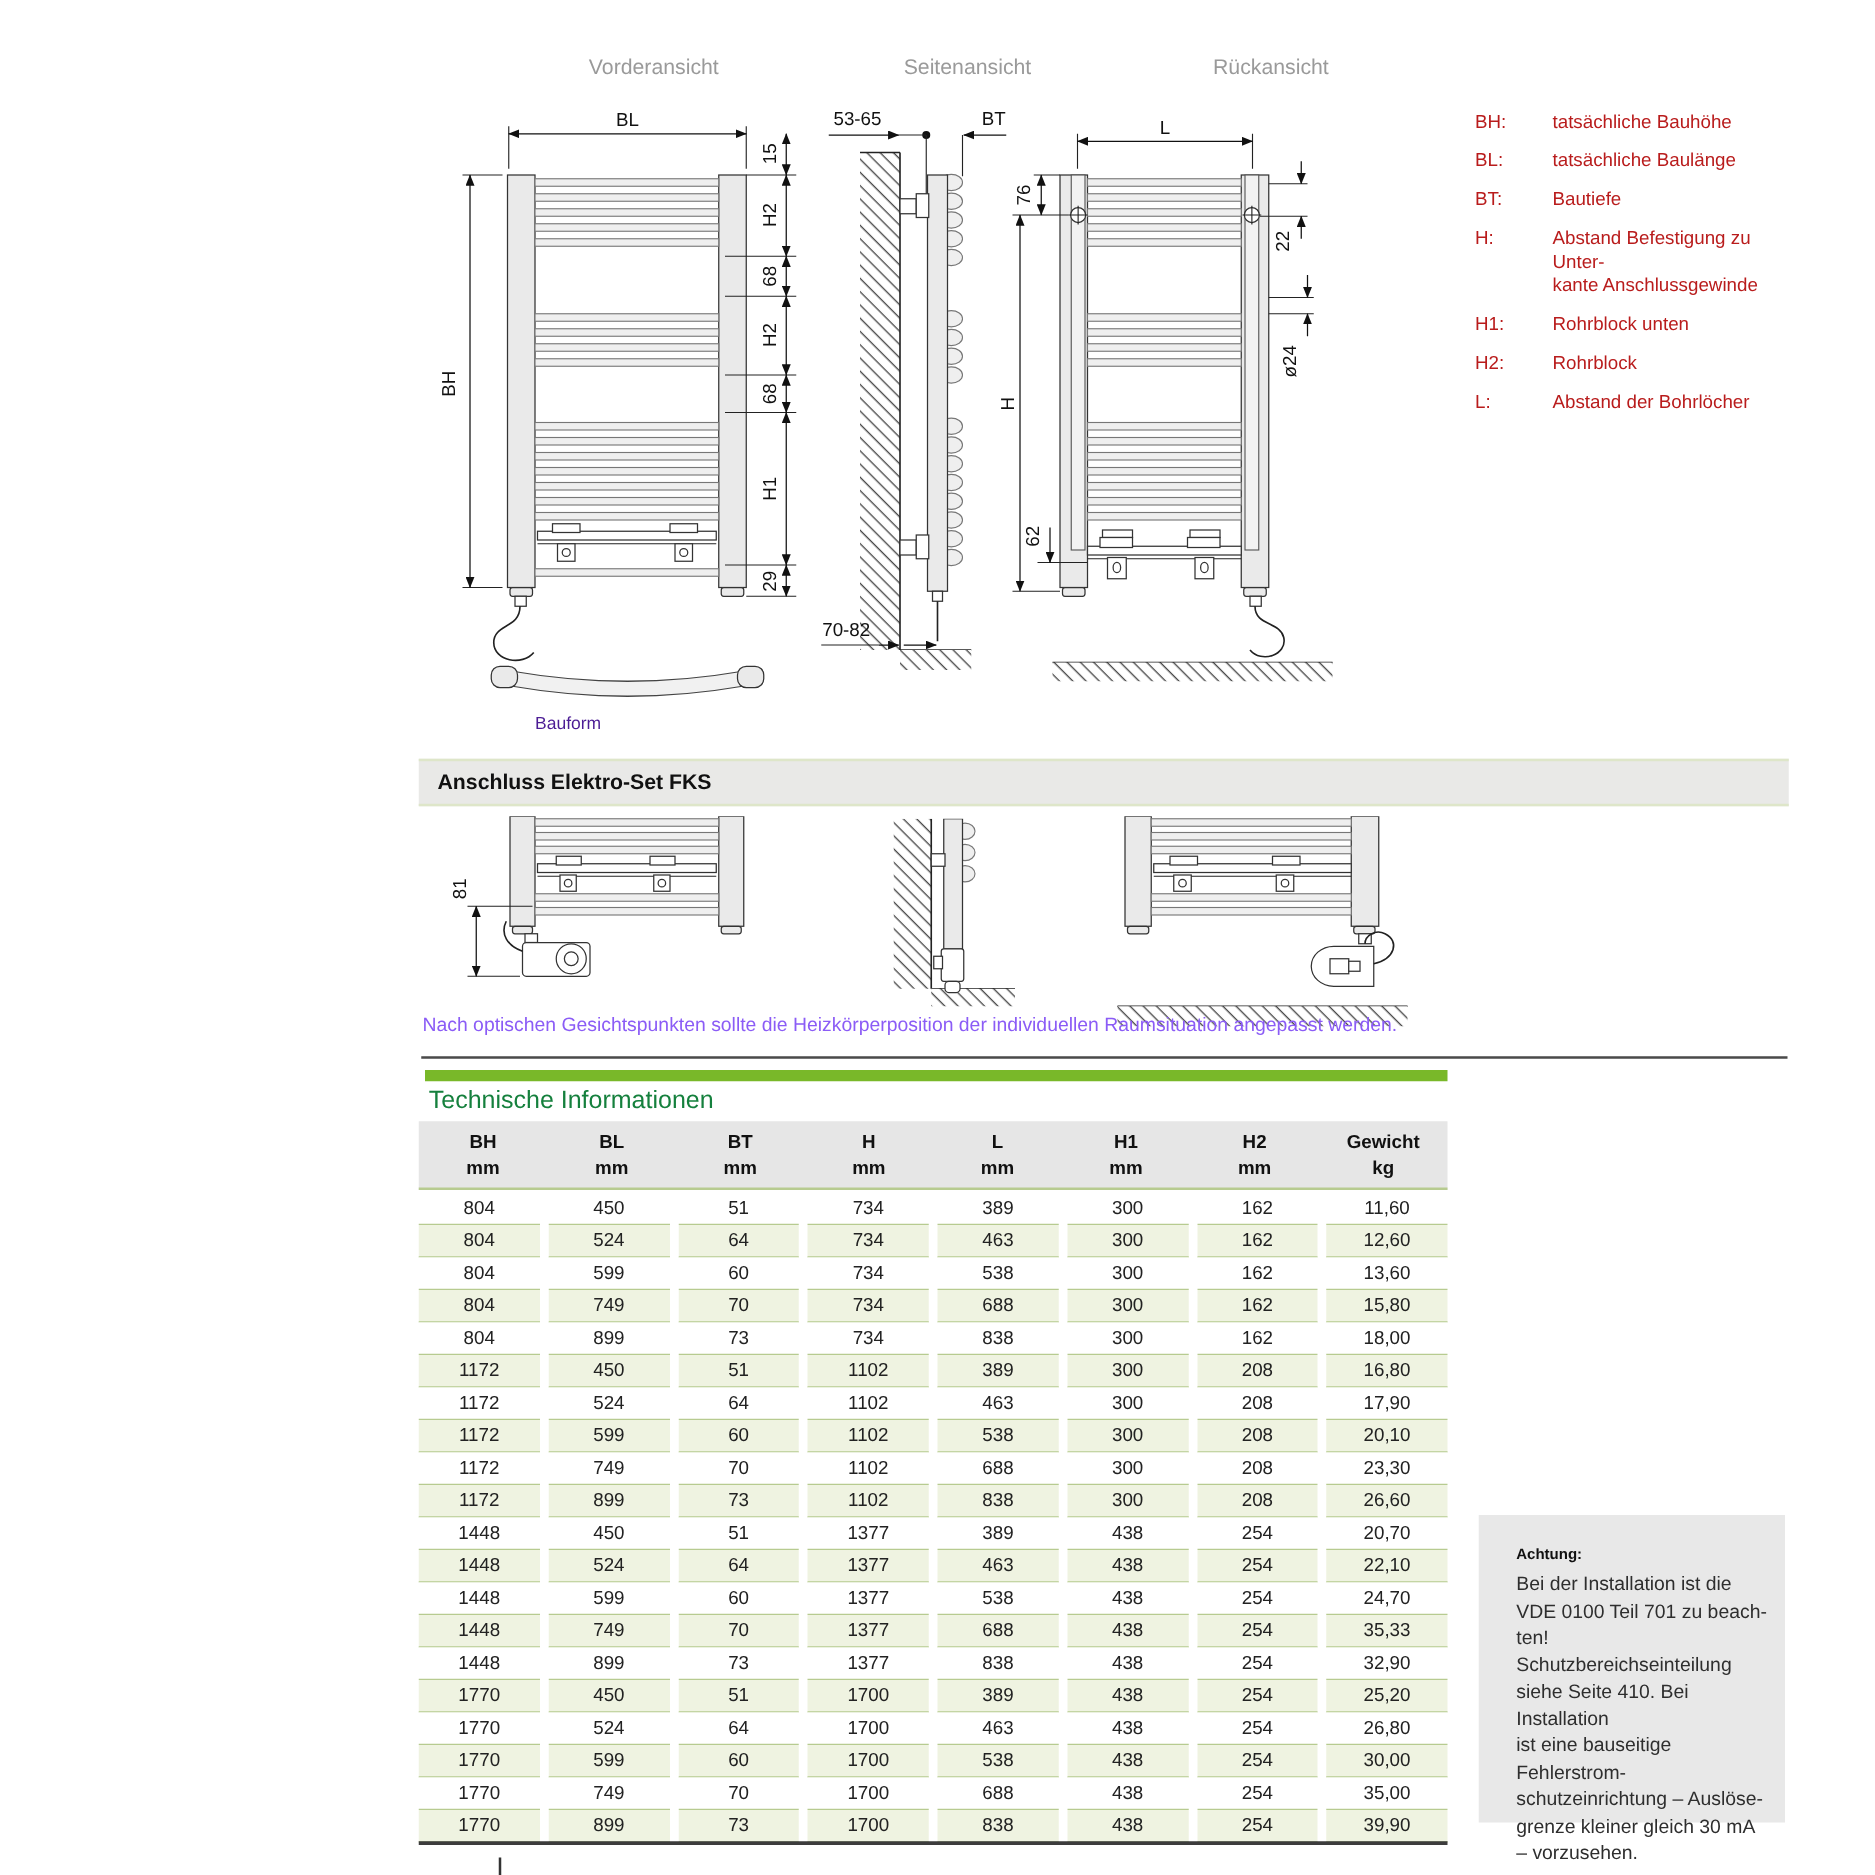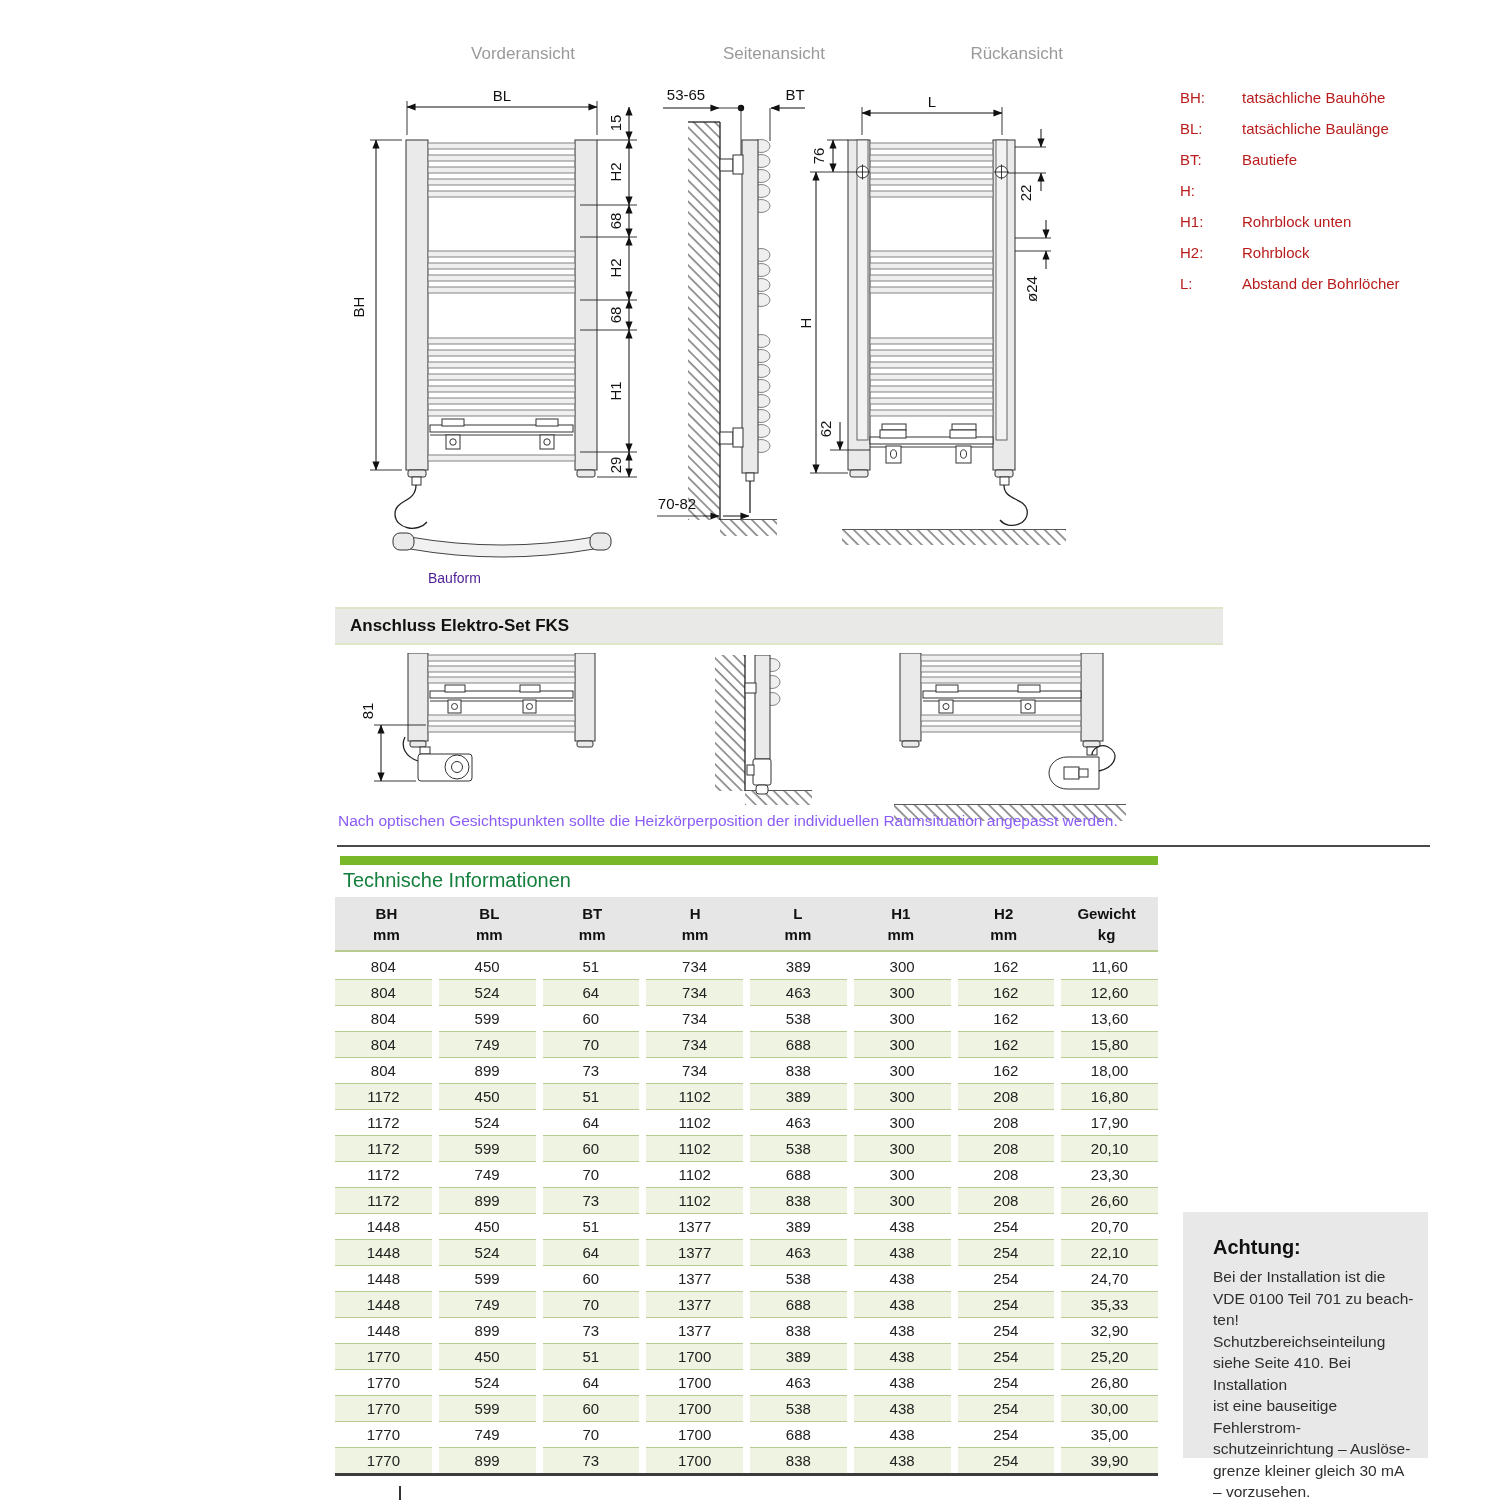--- a/index.html
+++ b/index.html
@@ -20,21 +20,21 @@
   .hatchband{fill:url(#hatch);stroke:none;}
 
   .view-title{font-size:17px;color:#9a9a9a;text-align:right;width:180px;}
 
   
   .legend{left:1180px;top:88px;width:265px;}
   .legend-row{display:flex;margin-bottom:12px;font-size:15px;color:#b91c1c;line-height:19px;}
   .legend-key{width:62px;flex:none;}
 
   
-  .section-bar{left:335px;top:607px;width:888px;height:38px;background:#e9e9e7;
+  .section-bar{left:335px;top:607px;width:1096px;height:38px;background:#e9e9e7;
      border-top:2px solid #dee6c9;border-bottom:2px solid #dee6c9;box-sizing:border-box;
      display:flex;align-items:center;}
   .section-title{font-weight:bold;font-size:17px;padding-left:15px;color:#111;}
 
   .note{left:338px;top:812px;width:1000px;font-size:15.5px;color:#8b5cf6;}
 
   .rule-dark{left:337px;top:845px;width:1093px;height:2px;background:#4a4a4a;}
   .green-bar{left:340px;top:856px;width:818px;height:9px;background:#79b829;}
   .table-title{left:343px;top:869px;font-size:20px;font-weight:normal;color:#15803d;}
 
@@ -46,21 +46,21 @@
      column-gap:7px;}
   .cell{height:26px;line-height:25px;box-sizing:border-box;text-align:center;font-size:15px;
      color:#222;border-bottom:1px solid #b7cb90;background:#fff;}
   .cell.alt{background:#eff3e1;}
   .table-endline{left:335px;top:1473px;width:823px;height:3px;background:#3c3c3c;}
   .bottom-tick{left:399px;top:1486px;width:2px;height:14px;background:#333;}
 
   
   .warnbox{left:1183px;top:1212px;width:245px;height:246px;background:#e8e8e8;
      box-sizing:border-box;padding:24px 14px 0 30px;}
-  .warn-title{font-weight:bold;font-size:20px;margin-bottom:7px;color:#111;}
+  .warn-title{font-weight:bold;font-size:12px;margin-bottom:7px;color:#111;}
   .warn-line{font-size:15.5px;line-height:21.5px;color:#2e2e2e;}
 
   .bauform-label{left:428px;top:570px;font-size:14px;color:#4c1d95;}
 </style>
 </head>
 <body>
 
 <svg class="abs" width="0" height="0">
   <defs>
     <marker id="arr" viewBox="0 0 10 8" markerWidth="9" markerHeight="7.2" refX="9.5" refY="4" orient="auto-start-reverse">
@@ -318,20 +318,24 @@
   <div class="legend-row">
     <div class="legend-key">BL:</div>
       <div>tatsächliche Baulänge</div>
   </div>
   <div class="legend-row">
     <div class="legend-key">BT:</div>
       <div>Bautiefe</div>
   </div>
   <div class="legend-row">
     <div class="legend-key">H:</div>
+    <div>
+        <div>Abstand Befestigung zu Unter-</div>
+        <div>kante Anschlussgewinde</div>
+      </div>
   </div>
   <div class="legend-row">
     <div class="legend-key">H1:</div>
       <div>Rohrblock unten</div>
   </div>
   <div class="legend-row">
     <div class="legend-key">H2:</div>
       <div>Rohrblock</div>
   </div>
   <div class="legend-row">

